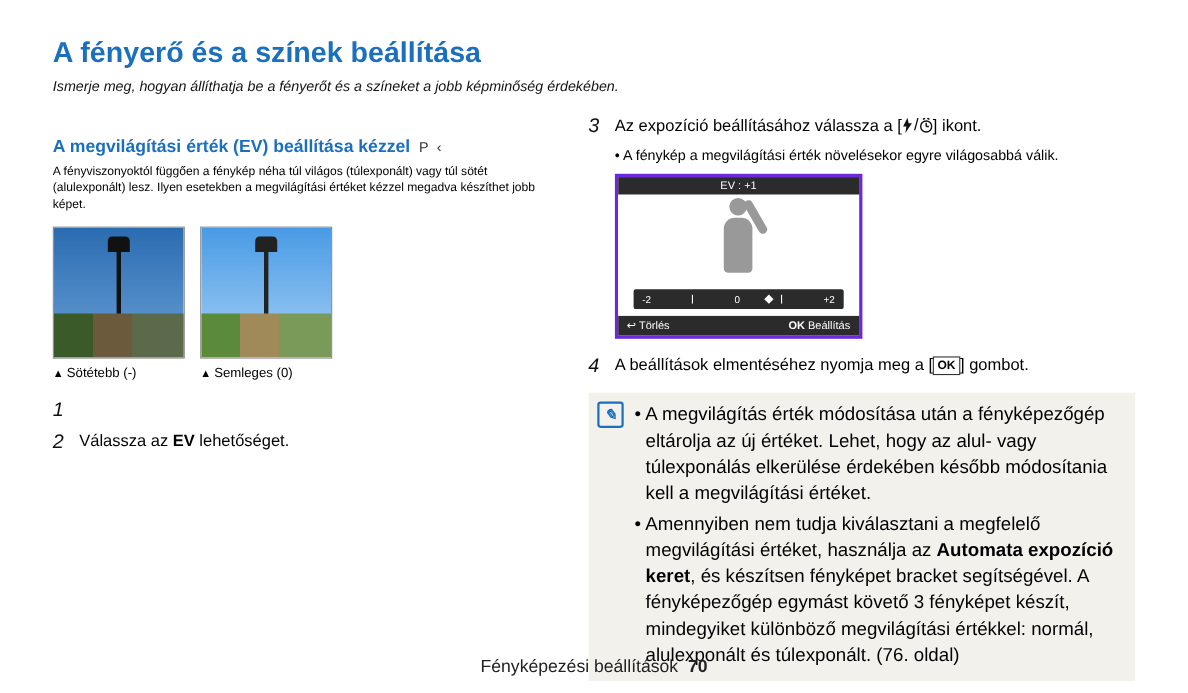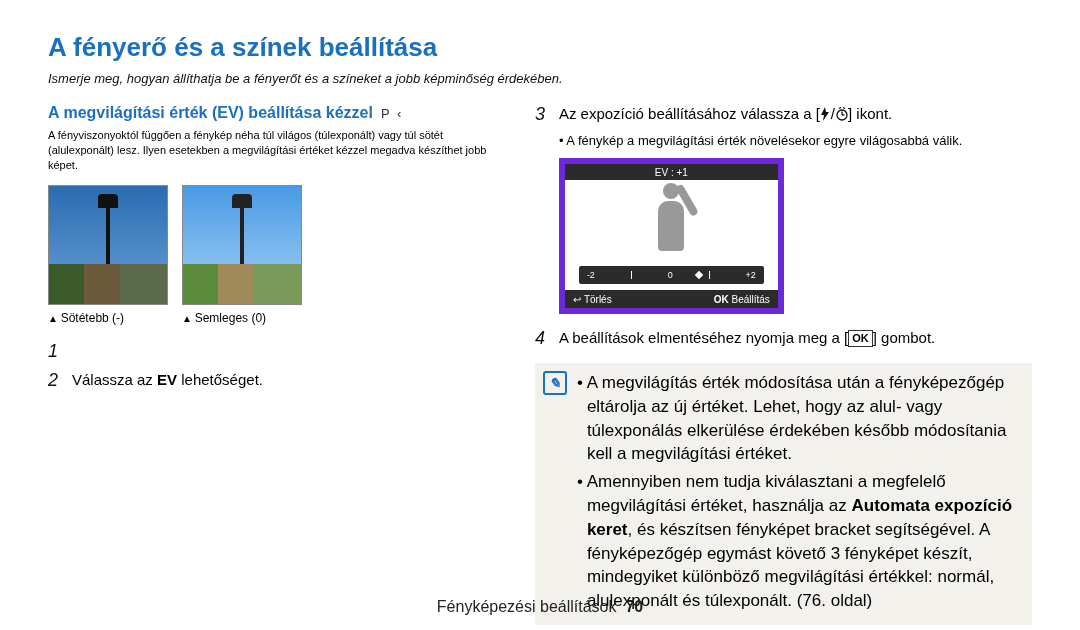--- a/index.html
+++ b/index.html
@@ -20,21 +20,21 @@
   .subtitle {
     font-size: 13px;
     color: #111;
     margin-bottom: 18px;
     font-style: italic;
   }
   .cols {
     display: flex;
     gap: 28px;
   }
-  .col-left { width: 48%; }
+  .col-left { width: 48%; margin-top: 21px; }
   .col-right { width: 52%; }
   .section-heading {
     font-size: 16px;
     font-weight: bold;
     color: #1a6fbf;
     margin-bottom: 6px;
     display: flex;
     align-items: baseline;
     gap: 8px;
   }
@@ -102,21 +102,21 @@
   }
   .step-txt { line-height:1.35; }
   .btn-box {
     display:inline-block; border:1px solid #333; padding:0 4px; font-size:12px;
     font-weight:bold; vertical-align:1px;
   }
   .step-bullet { font-size:13px; margin-left:24px; margin-bottom:10px; }
   .step-bullet::before { content:"• "; }
   .lcd {
     width: 225px; margin-left: 24px;
-    border:6px solid #6d28d9; background:#fff; position:relative;
+    border:3px solid #6d28d9; background:#fff; position:relative;
   }
   .lcd-top {
     height:16px; background:#2b2b2b; color:#fff; font-size:10px;
     display:flex; align-items:center; justify-content:center;
   }
   .lcd-main {
     height:110px; background:#fff; position:relative;
   }
   .person {
     position:absolute; left:50%; bottom:25px; transform:translateX(-50%);

